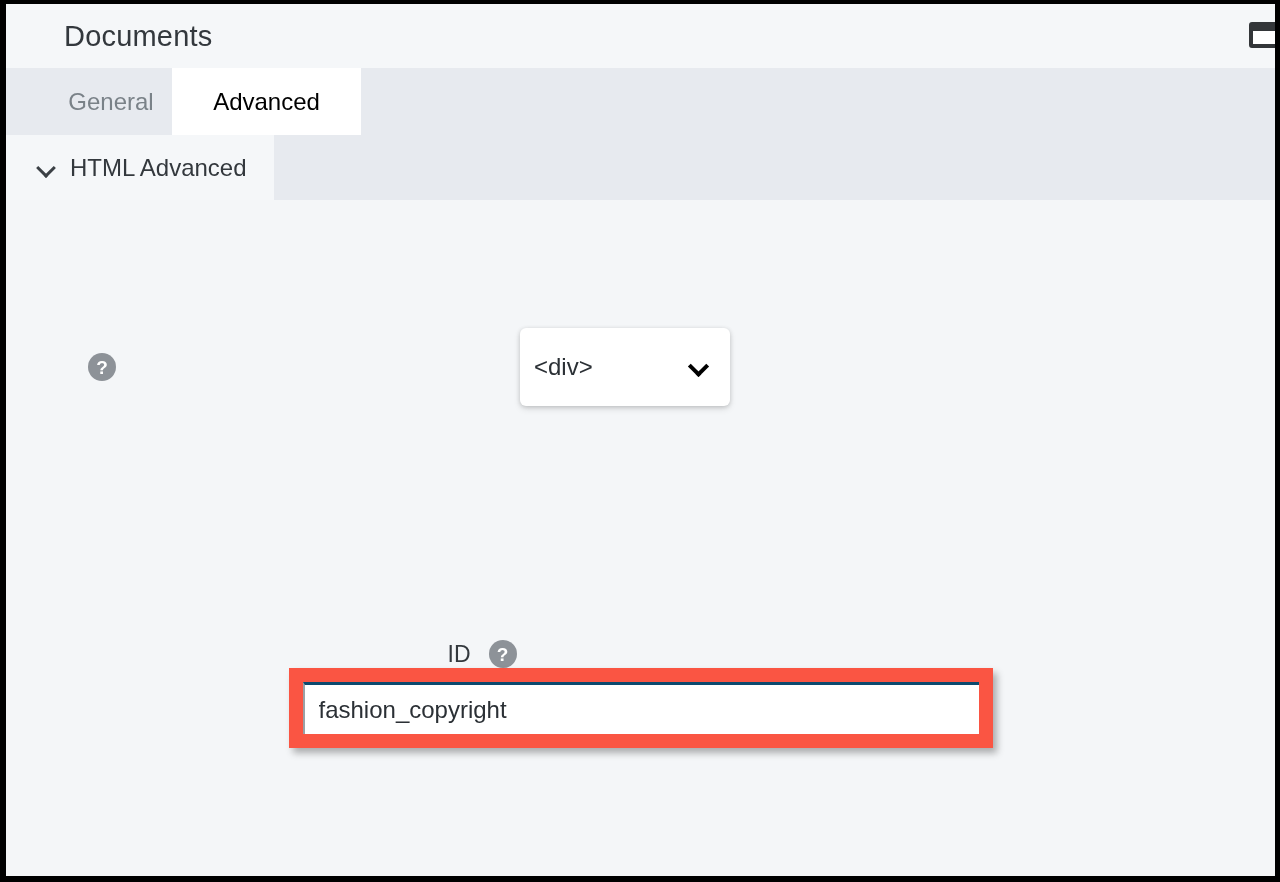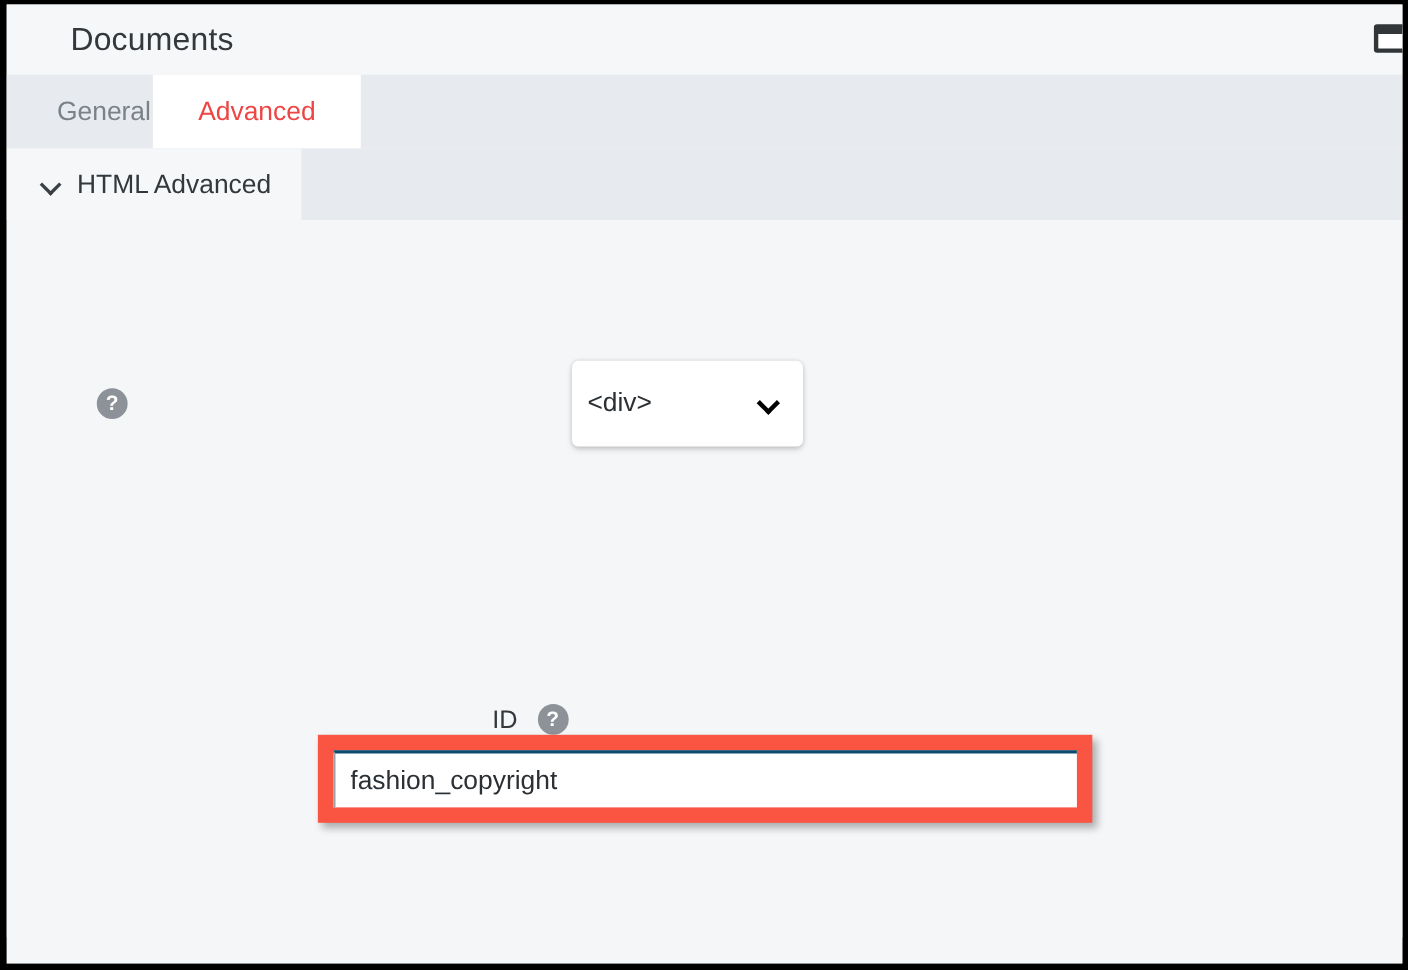--- a/index.html
+++ b/index.html
@@ -74,28 +74,28 @@
   .tab {
     display: flex;
     align-items: center;
     justify-content: center;
     font-size: 24px;
     box-sizing: border-box;
     cursor: pointer;
     user-select: none;
   }
   .tab-general {
-    width: 133px;
+    width: 166px;
     color: #7a8288;
     background: #e7eaef;
     padding-left: 44px;
   }
   .tab-advanced {
     width: 189px;
-    color: #ef4444;
+    color: #000000;
     background: #ffffff;
   }
 
   
   .section-row {
     position: relative;
     height: 65px;
     background: #e7eaef;
     display: flex;
     align-items: stretch;

